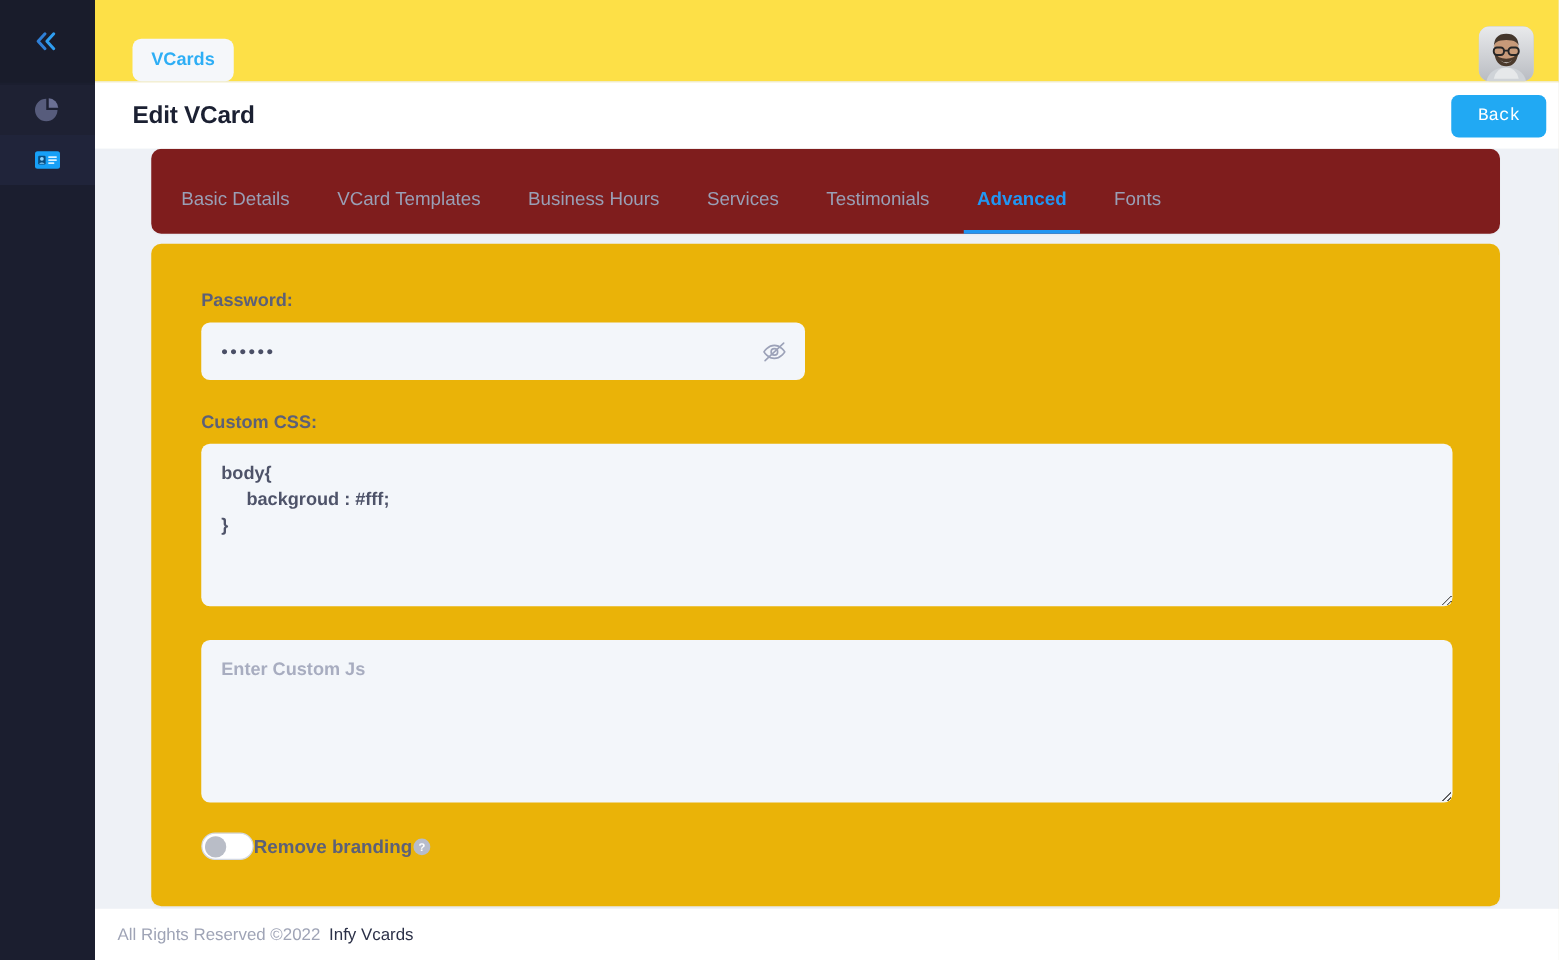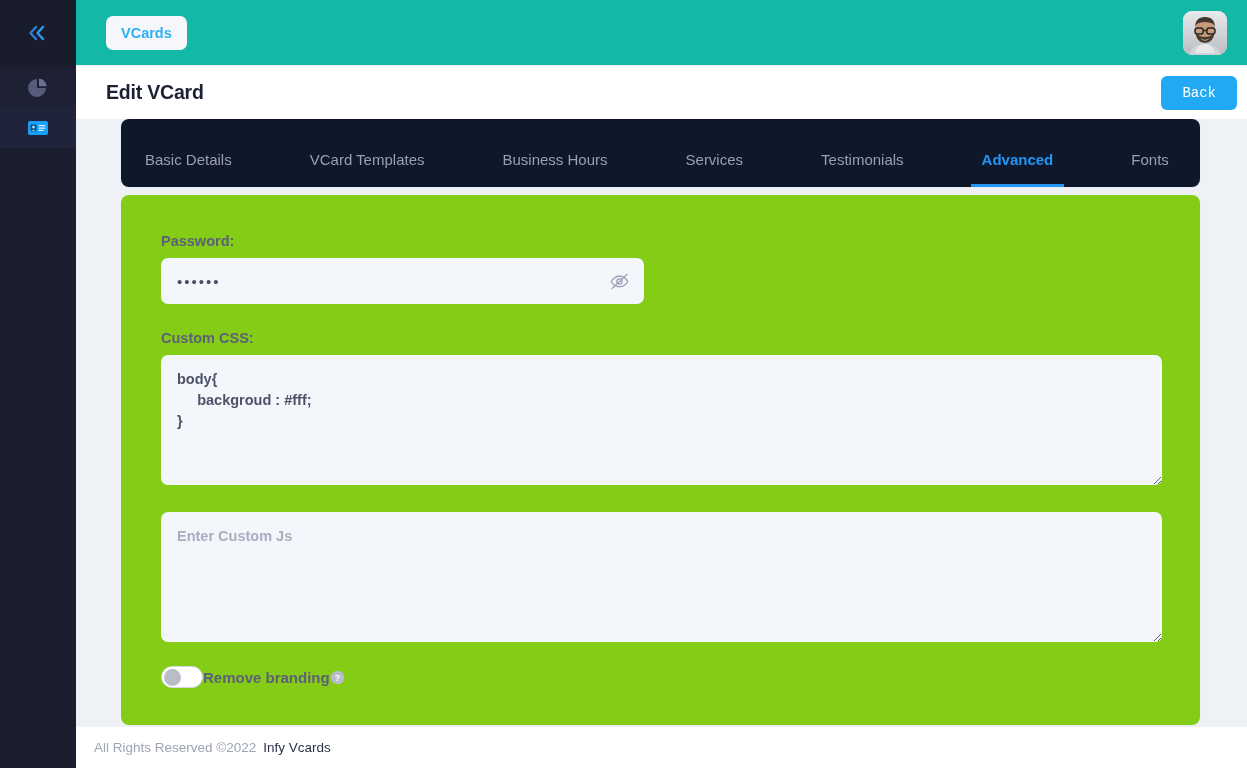--- a/index.html
+++ b/index.html
@@ -36,22 +36,22 @@
     cursor: pointer;
   }
   .s-item.alt { background: #1e2133; }
   .s-item.active { background: #20243a; }
   .s-icon { width: 24px; height: 24px; display:block; }
 
   
   .topbar {
     position: absolute; left: 76px; top: 0;
     width: 1171px; height: 66px;
-    background: #14b8a6;
-    display: flex; align-items: center;
+    background: #fde047;
+    display: flex; align-items: flex-end;
     padding: 0 20px 0 30px;
     border-bottom: 1px solid #edf0f5;
   }
   .crumb-chip {
     background: #f5f7fa;
     color: #2eaef5;
     font-size: 14.5px;
     font-weight: 600;
     padding: 9px 15px;
     border-radius: 7px;
@@ -97,49 +97,48 @@
   
   .content {
     position: absolute; left: 76px; top: 119px;
     width: 1171px; height: 608px;
     background: #eef1f6;
     overflow: hidden;
   }
   .content-inner { padding: 0 47px 0 45px; }
 
   .tabs-card {
-    background: #0f172a;
+    background: #7f1d1d;
     border-radius: 8px;
     margin-top: 0px;
     height: 68px;
     display: flex;
     align-items: flex-end;
     padding: 0 5px;
     box-shadow: 0 1px 2px rgba(25,35,70,.03);
-    gap: 40px;
   }
   .tab {
     font-size: 15px;
     color: #9a9fb5;
     padding: 0 11px 16px 11px;
     margin: 0 8px;
     cursor: pointer;
     white-space: nowrap;
     border-bottom: 3px solid transparent;
     background: none; border-left: none; border-right: none; border-top: none;
     font-family: inherit;
   }
   .tab.active {
     color: #2196f3;
     font-weight: 600;
     border-bottom-color: #2196f3;
   }
 
   .form-card {
-    background: #84cc16;
+    background: #eab308;
     border-radius: 8px;
     margin-top: 8px;
     padding: 38px 40px 30px 40px;
     min-height: 530px;
     box-shadow: 0 1px 2px rgba(25,35,70,.03);
   }
 
   .field-label {
     font-size: 14.5px;
     font-weight: 700;

